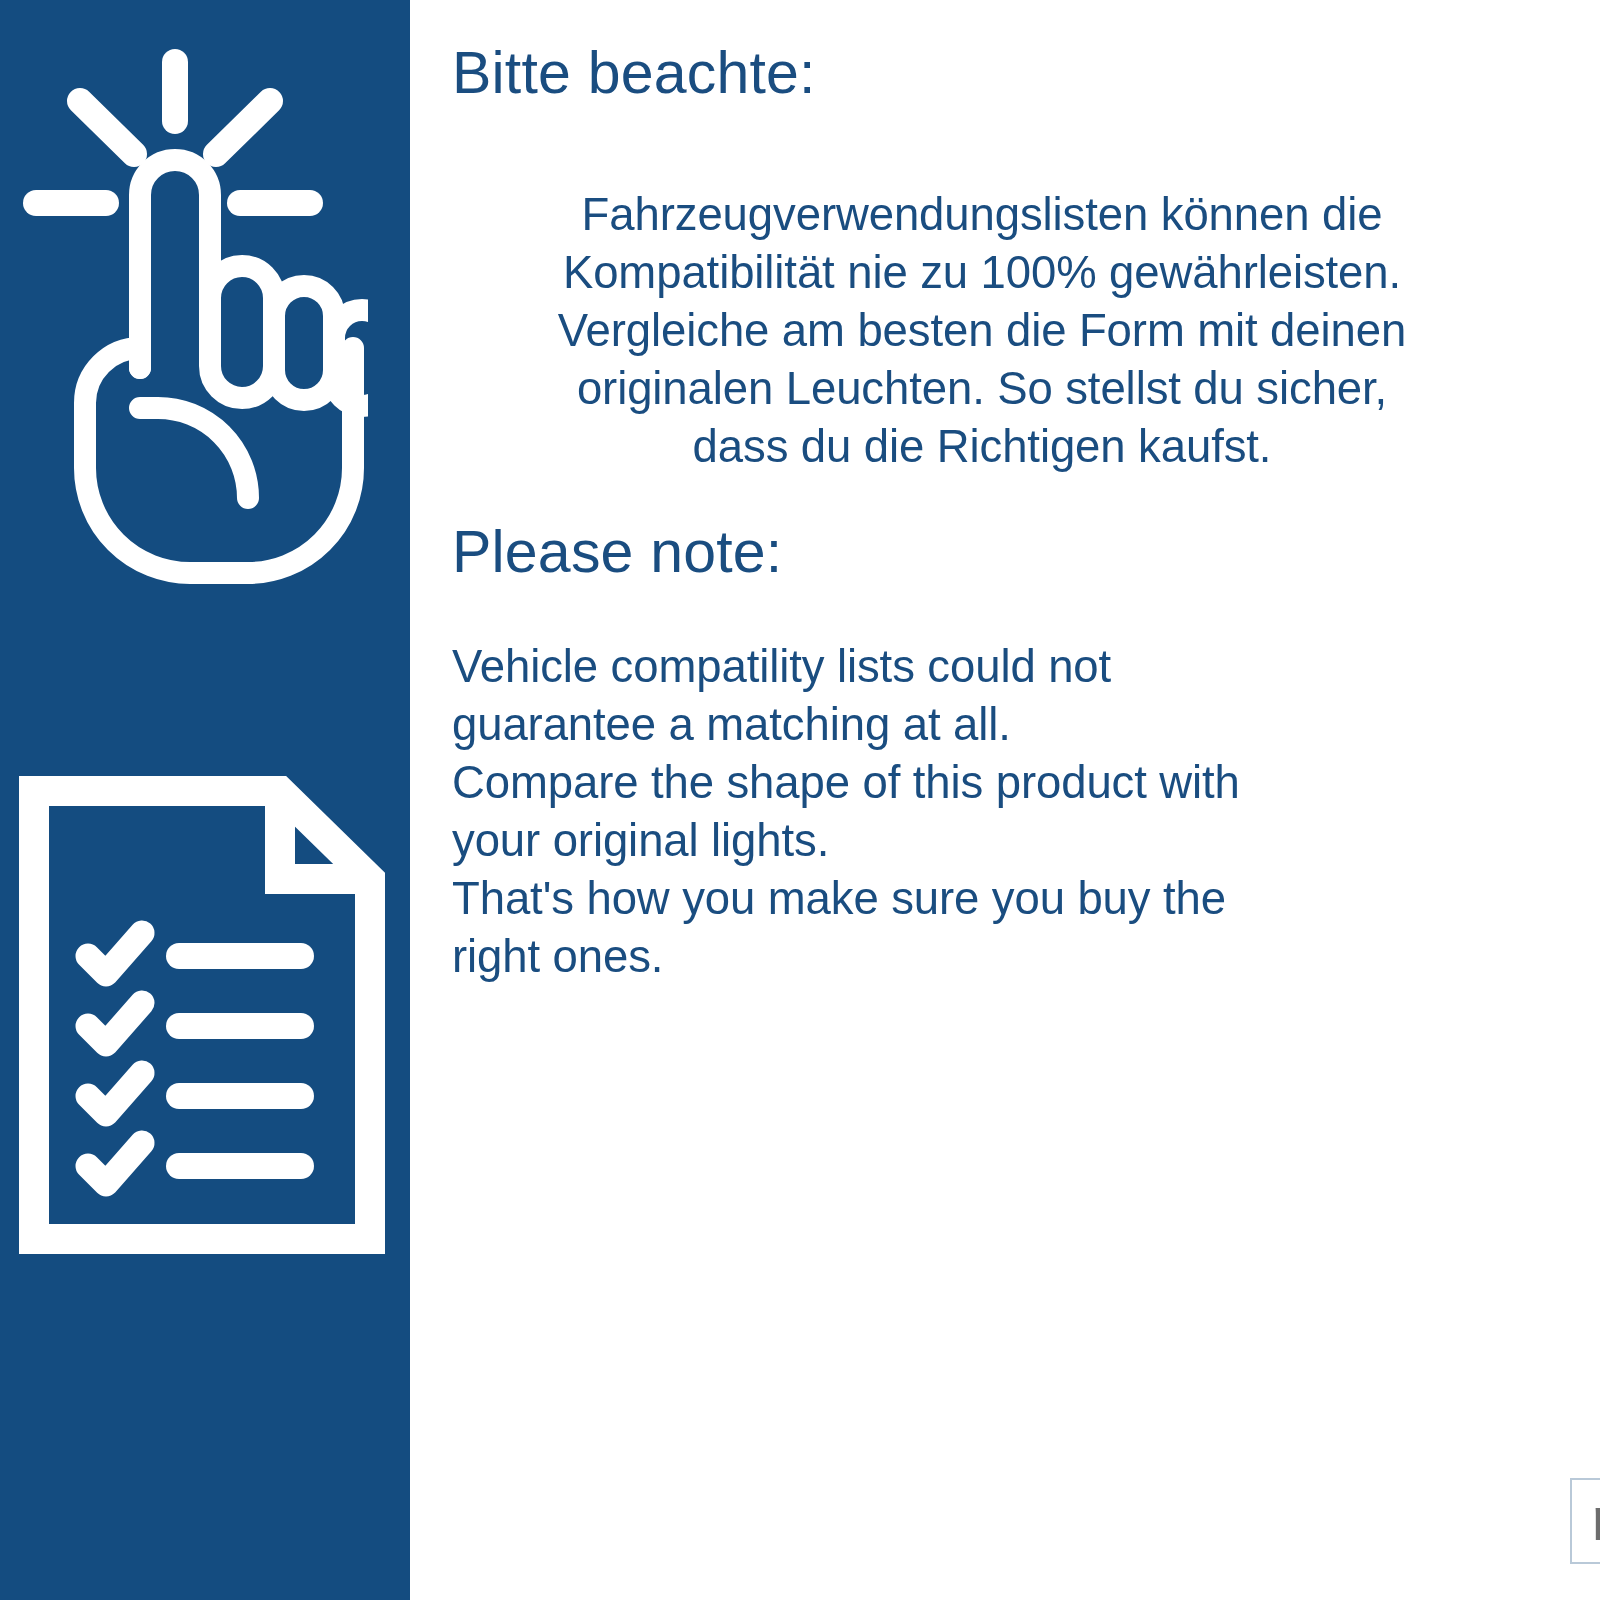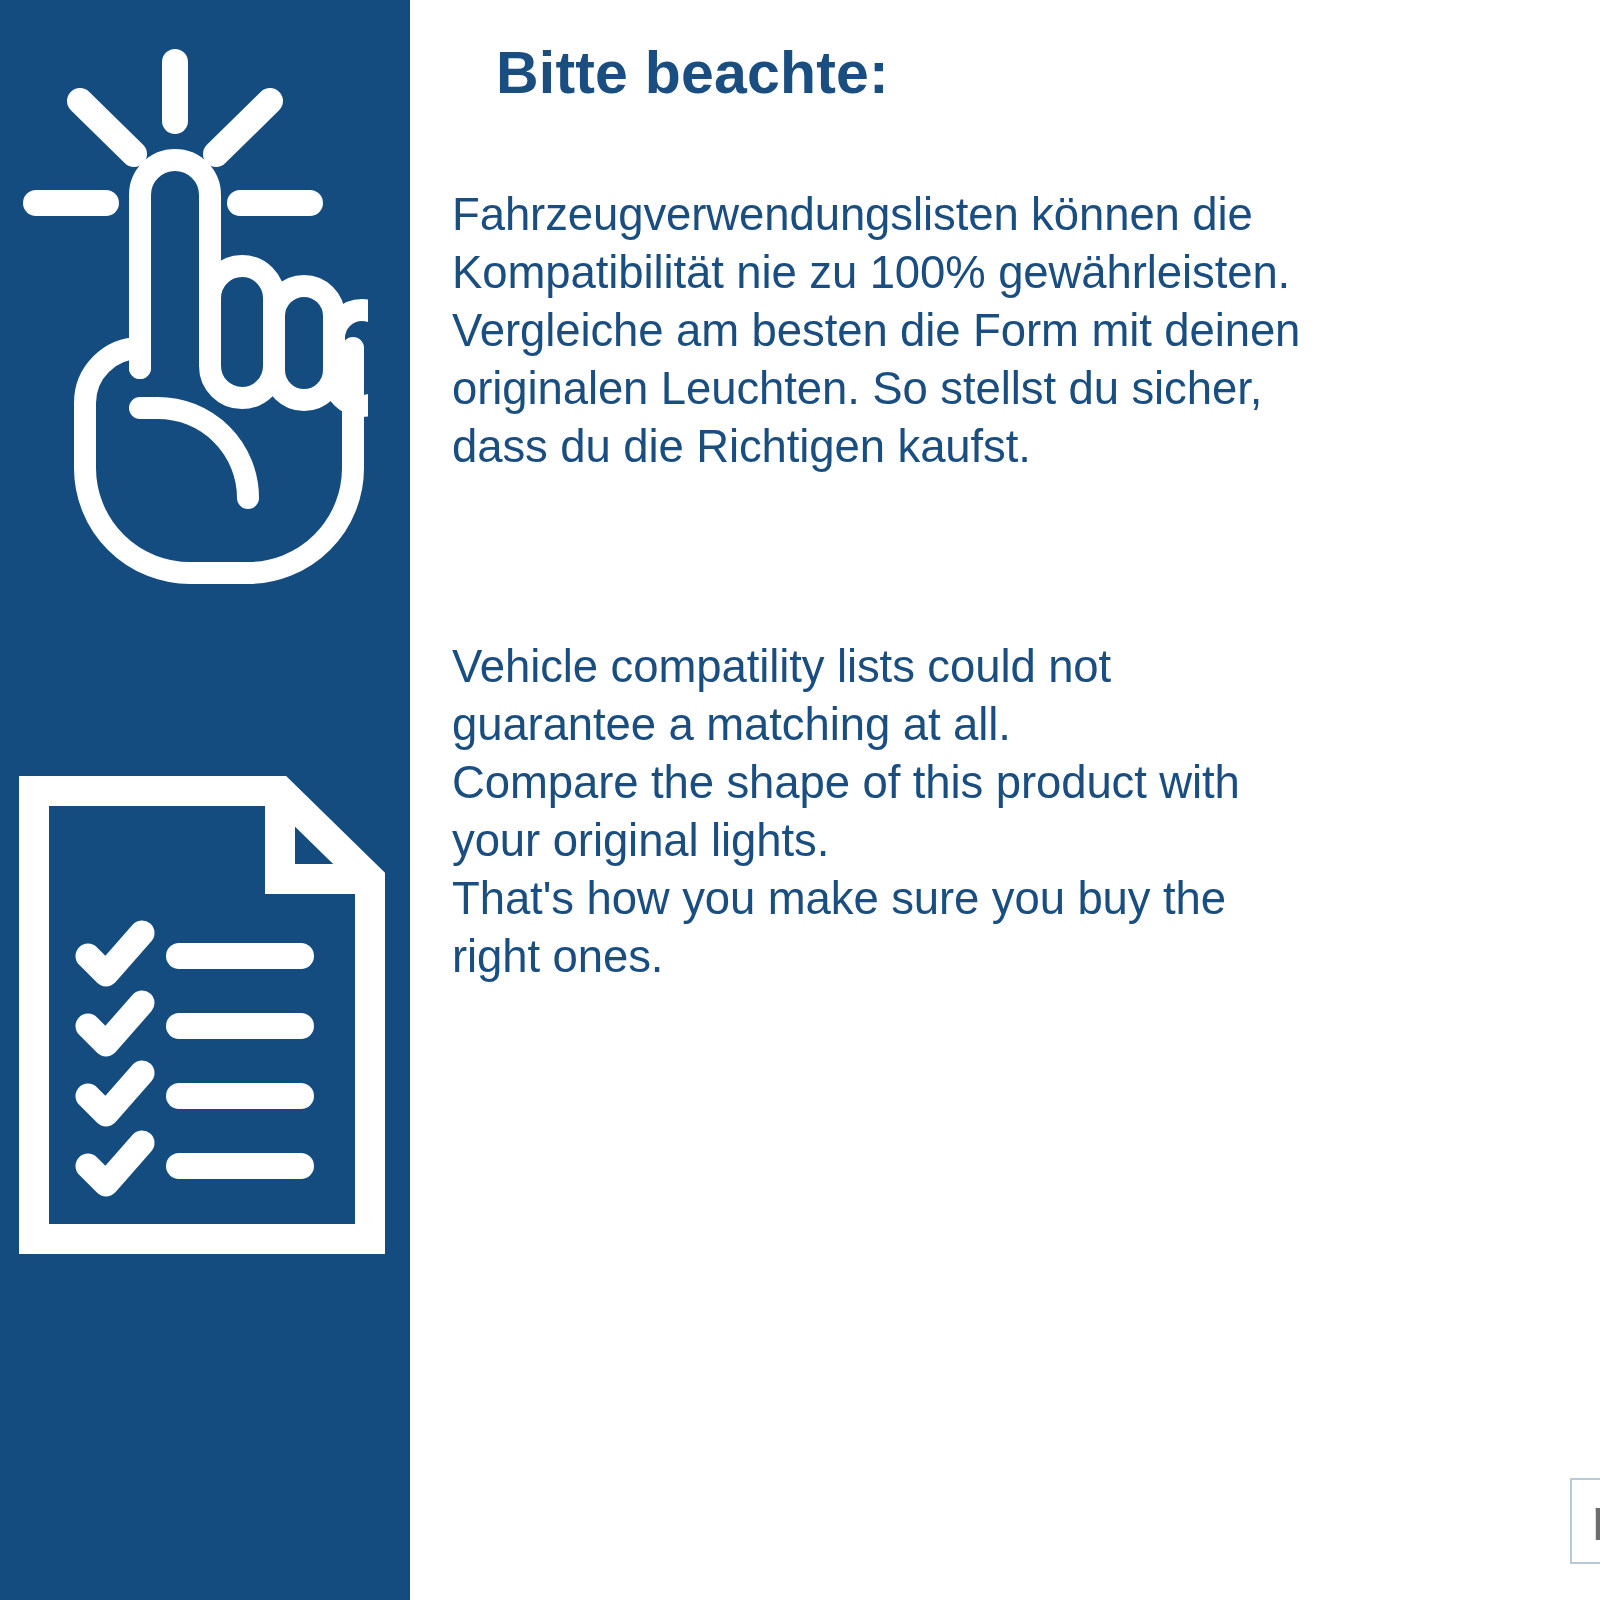--- a/index.html
+++ b/index.html
@@ -54,39 +54,38 @@
     left: 452px;
     top: 0;
     width: 1110px;
     height: 1600px;
   }
 
   .heading {
     color: #1a4d80;
     font-size: 59px;
     line-height: 1.0;
-    font-weight: 700;
+    font-weight: 400;
     letter-spacing: 0.2px;
     white-space: pre;
-    margin-left: 44px;
   }
   #heading-de { position: absolute; left: 0; top: 44px; }
   #heading-en { position: absolute; left: 0; top: 523px; }
 
   .body-block {
     position: absolute;
     left: 0;
     color: #1a4d80;
     font-size: 45.5px;
     line-height: 58px;
     font-weight: 400;
     letter-spacing: -0.1px;
     white-space: pre-line;
   }
-  #body-de { top: 186px; width: 1060px; }
+  #body-de { top: 186px; width: 1060px; text-align: center; }
   #body-en { top: 638px; width: 1000px; }
 
   
   #logo {
     position: absolute;
     left: 1118px;
     top: 1478px;
     display: flex;
     align-items: center;
     height: 86px;
@@ -171,20 +170,21 @@
   <div id="content">
 
     <div class="heading" id="heading-de">Bitte beachte:</div>
 
     <div class="body-block" id="body-de">Fahrzeugverwendungslisten können die
 Kompatibilität nie zu 100% gewährleisten.
 Vergleiche am besten die Form mit deinen
 originalen Leuchten. So stellst du sicher,
 dass du die Richtigen kaufst.</div>
 
+    <div class="heading" id="heading-en">Please note:</div>
 
     <div class="body-block" id="body-en">Vehicle compatility lists could not
 guarantee a matching at all.
 Compare the shape of this product with
 your original lights.
 That's how you make sure you buy the
 right ones.</div>
 
     <div id="logo">
       <div id="logo-mark">

